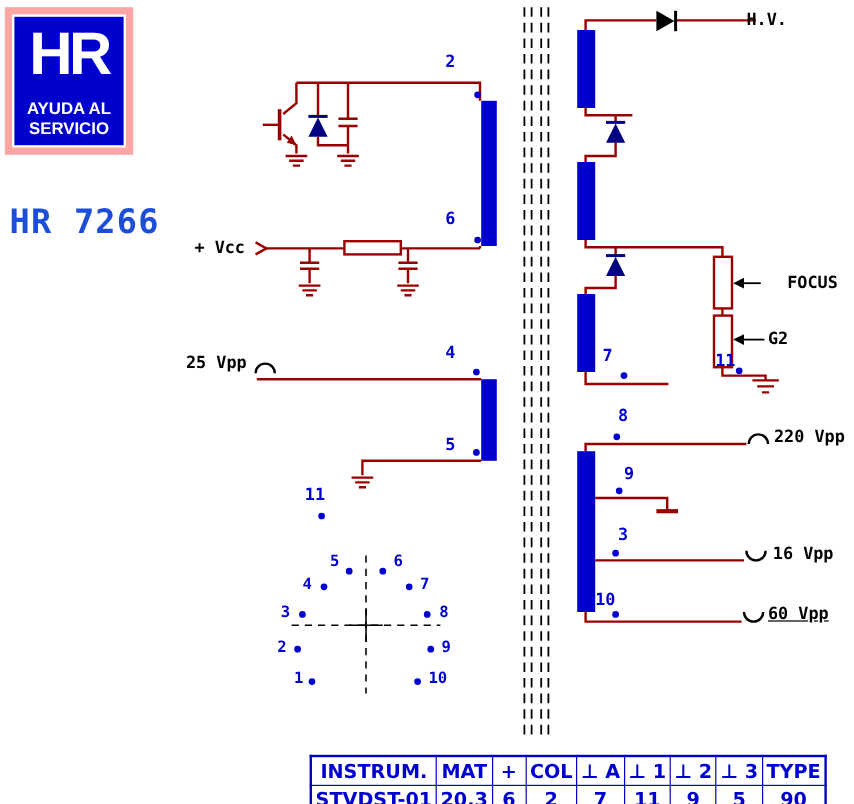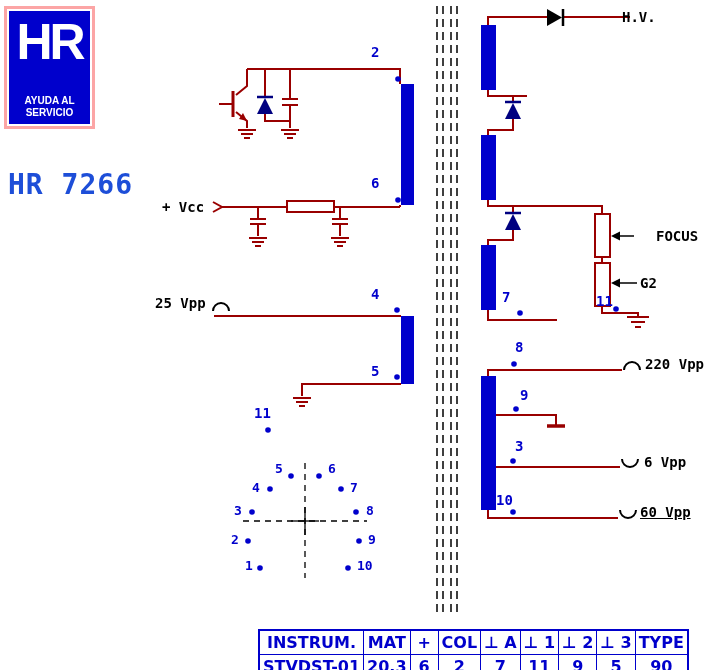--- a/index.html
+++ b/index.html
@@ -5,27 +5,27 @@
   * { margin:0; padding:0; box-sizing:border-box; }
   html,body { background:#ffffff; }
   #screen { position:relative; width:712px; height:670px; background:#ffffff; overflow:hidden;
             font-family:"DejaVu Sans Mono", monospace; }
   #schematic-svg { position:absolute; left:0; top:0; }
 
   .lbl  { position:absolute; font:bold 14px "DejaVu Sans Mono", monospace; color:#000; white-space:pre; }
   .pin  { position:absolute; font:bold 14px "DejaVu Sans Mono", monospace; color:#0000cc; white-space:pre; }
   .pout { position:absolute; font:bold 13px "DejaVu Sans Mono", monospace; color:#0000cc; white-space:pre; }
 
-  .logo { position:absolute; left:4px; top:6px; width:91px; height:123px;
-          border:3px solid #fca5a5; background:#fff; padding:2px; }
+  .logo { position:absolute; left:4px; top:6px; width:107px; height:123px;
+          border:6px solid #fca5a5; background:#fff; padding:2px; }
   .logo-inner { width:100%; height:100%; background:#0000cc; color:#fff; display:flex;
                 flex-direction:column; align-items:center; justify-content:space-between; text-align:center; }
   .logo-hr  { font-family:"Liberation Sans", sans-serif; font-weight:bold; font-size:50px;
               line-height:1.0; letter-spacing:-3px; margin-top:6px; }
-  .logo-tag { font-family:"Liberation Sans", sans-serif; font-weight:bold; font-size:10px;
+  .logo-tag { font-family:"Liberation Sans", sans-serif; font-weight:bold; font-size:14px;
               line-height:1.2; margin-bottom:5px; }
 
   .title { position:absolute; left:8px; top:168px; font:bold 28px "DejaVu Sans Mono", monospace;
            color:#1d4ed8; letter-spacing:1px; white-space:pre; }
 
   .spec-table { position:absolute; left:258px; top:629px; border-collapse:collapse;
                 border:2px solid #0000cc; font-family:"DejaVu Sans","Liberation Sans",sans-serif;
                 font-size:16px; font-weight:bold; color:#0000cc; }
   .spec-table td { border:1px solid #0000cc; text-align:center; vertical-align:middle;
                    padding:2px 3px; height:14px; white-space:nowrap; }
@@ -200,21 +200,21 @@
   </div>
 
   <div class="title">HR 7266</div>
 
   <span class="lbl" style="left:162px;top:199px;">+ Vcc</span>
   <span class="lbl" style="left:155px;top:295px;">25 Vpp</span>
   <span class="lbl" style="left:602px;top:9px;padding-left:20px;">H.V.</span>
   <span class="lbl" style="left:656px;top:228px;text-align:right;">FOCUS</span>
   <span class="lbl" style="left:640px;top:275px;">G2</span>
   <span class="lbl" style="left:645px;top:356px;">220 Vpp</span>
-  <span class="lbl" style="left:644px;top:454px;">6 Vpp</span>
+  <span class="lbl" style="left:644px;top:454px;">16 Vpp</span>
   <span class="lbl" style="left:640px;top:504px;text-decoration:underline;">60 Vpp</span>
 
   <span class="pin" style="left:371px;top:44px;">2</span>
   <span class="pin" style="left:371px;top:175px;">6</span>
   <span class="pin" style="left:371px;top:286px;">4</span>
   <span class="pin" style="left:371px;top:363px;">5</span>
   <span class="pin" style="left:254px;top:405px;">11</span>
   <span class="pin" style="left:502px;top:289px;">7</span>
   <span class="pin" style="left:596px;top:293px;">11</span>
   <span class="pin" style="left:515px;top:339px;">8</span>

